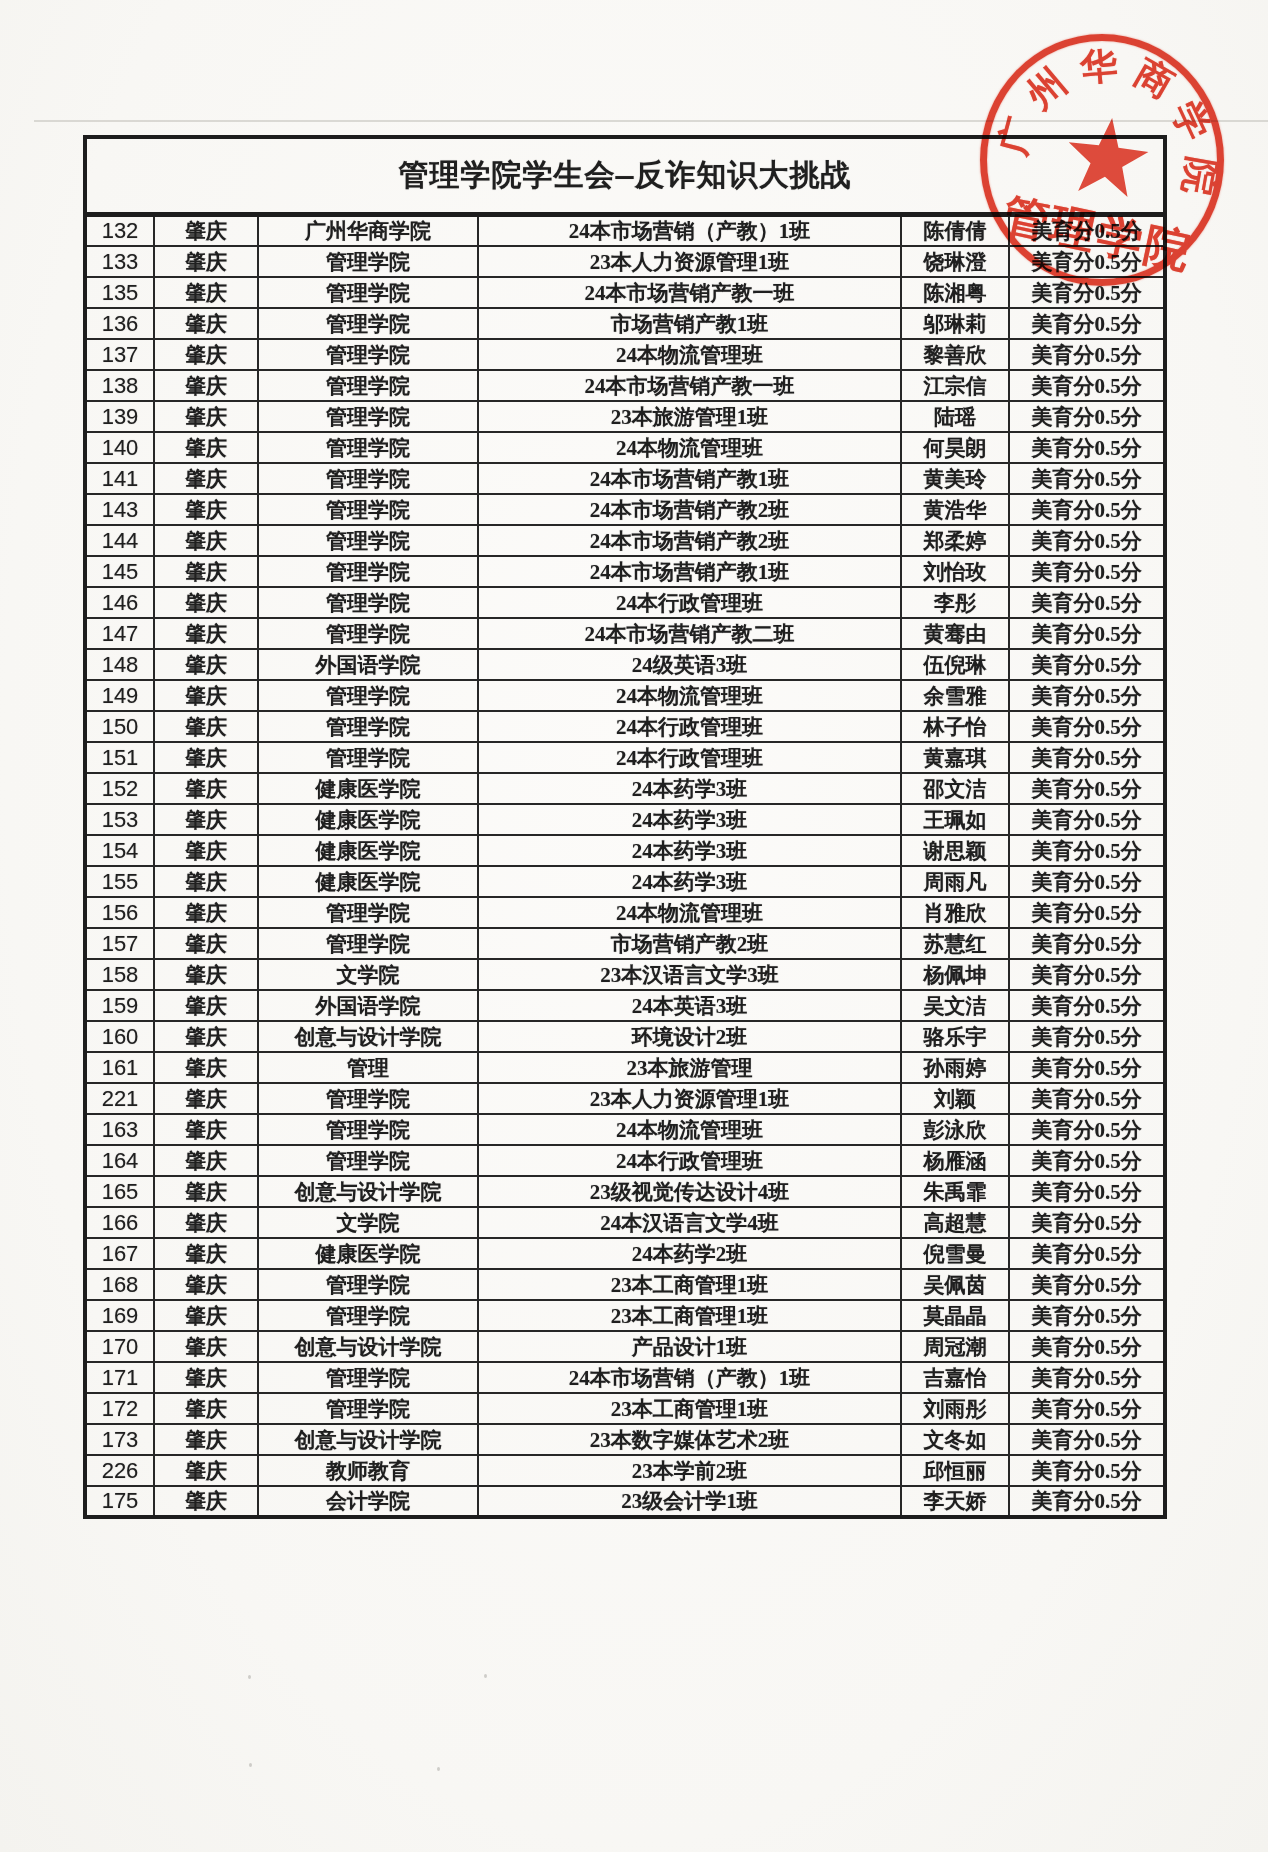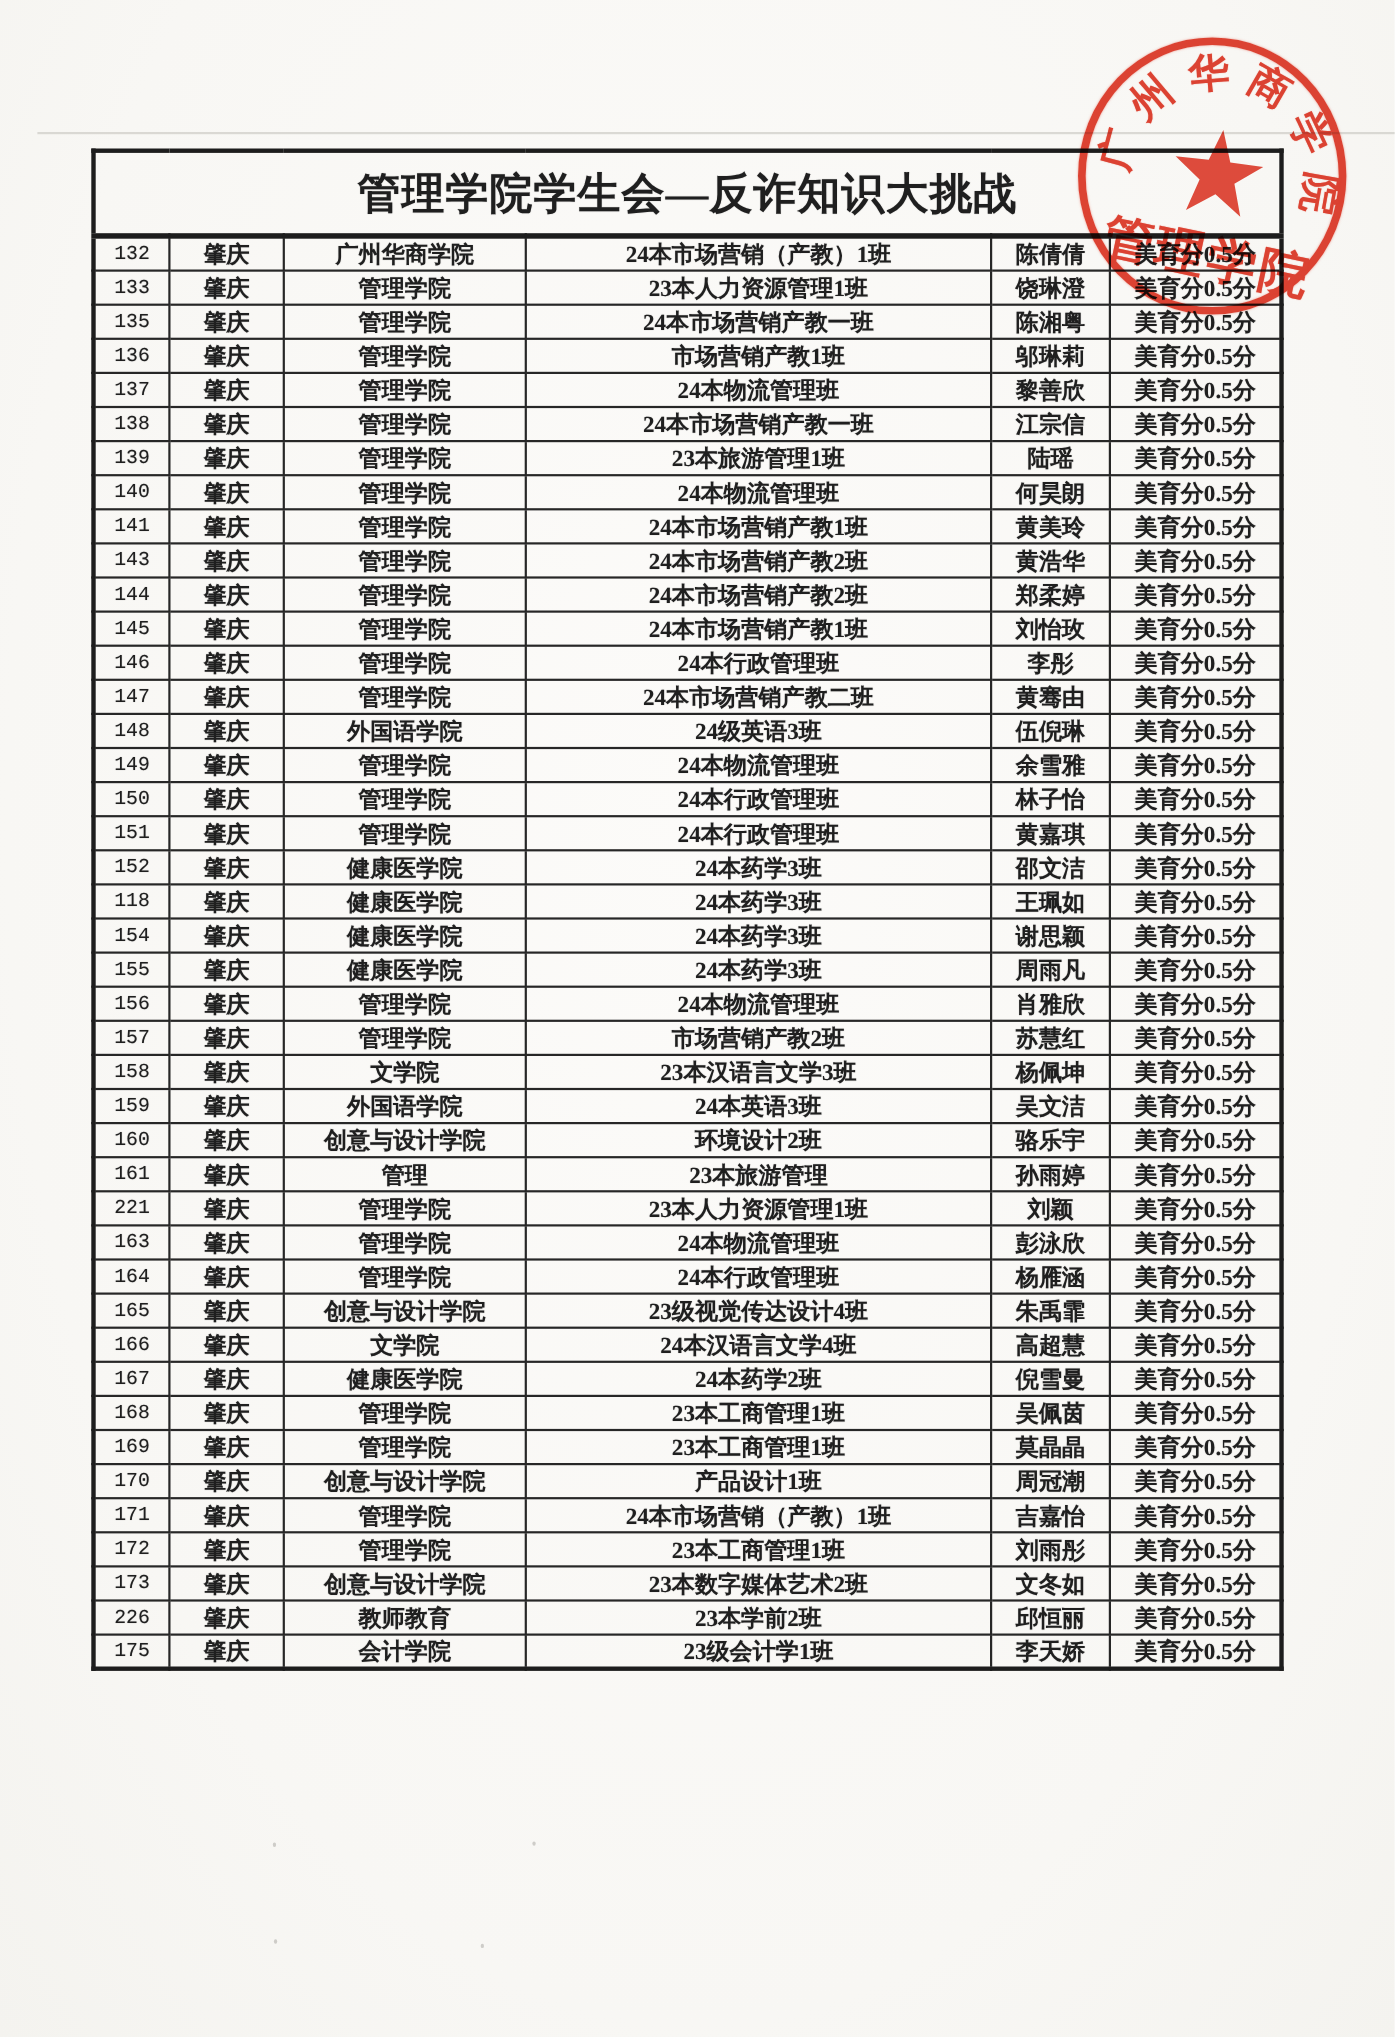--- a/index.html
+++ b/index.html
@@ -30,27 +30,27 @@
     border:2px solid #272727;
     padding:0;margin:0;
     text-align:center;vertical-align:middle;
     color:#1f1f1f;
     text-shadow:0 0 1px rgba(30,30,30,.38);
     white-space:nowrap;overflow:hidden;
   }
   tr.title-row td{
     height:73px;
     border-bottom:5px solid #1d1d1d;
-    font-size:39px;font-weight:700;
+    font-size:30px;font-weight:700;
     letter-spacing:1px;
-    font-family:Liberation Serif, serif;
+    font-family:Liberation Mono, monospace;
   }
   tr.data-row td{height:27px;}
   tr.data-row{height:31px;}
-  td.c0{font-family:Liberation Mono, monospace;font-size:18px;font-weight:500;}
+  td.c0{font-family:Liberation Sans, sans-serif;font-size:22px;font-weight:500;}
   td.c1,td.c2,td.c3,td.c4,td.c5{
     font-family:"Liberation Serif","DejaVu Serif",serif;
     font-size:21px;font-weight:600;
   }
   
   .seal{
     position:absolute;left:980px;top:34px;width:244px;height:252px;
     mix-blend-mode:multiply;opacity:.92;
     pointer-events:none;
   }
@@ -246,21 +246,21 @@
         </tr>
         <tr class="data-row">
           <td class="c0">152</td>
           <td class="c1">肇庆</td>
           <td class="c2">健康医学院</td>
           <td class="c3">24本药学3班</td>
           <td class="c4">邵文洁</td>
           <td class="c5">美育分0.5分</td>
         </tr>
         <tr class="data-row">
-          <td class="c0">118</td>
+          <td class="c0">153</td>
           <td class="c1">肇庆</td>
           <td class="c2">健康医学院</td>
           <td class="c3">24本药学3班</td>
           <td class="c4">王珮如</td>
           <td class="c5">美育分0.5分</td>
         </tr>
         <tr class="data-row">
           <td class="c0">154</td>
           <td class="c1">肇庆</td>
           <td class="c2">健康医学院</td>

